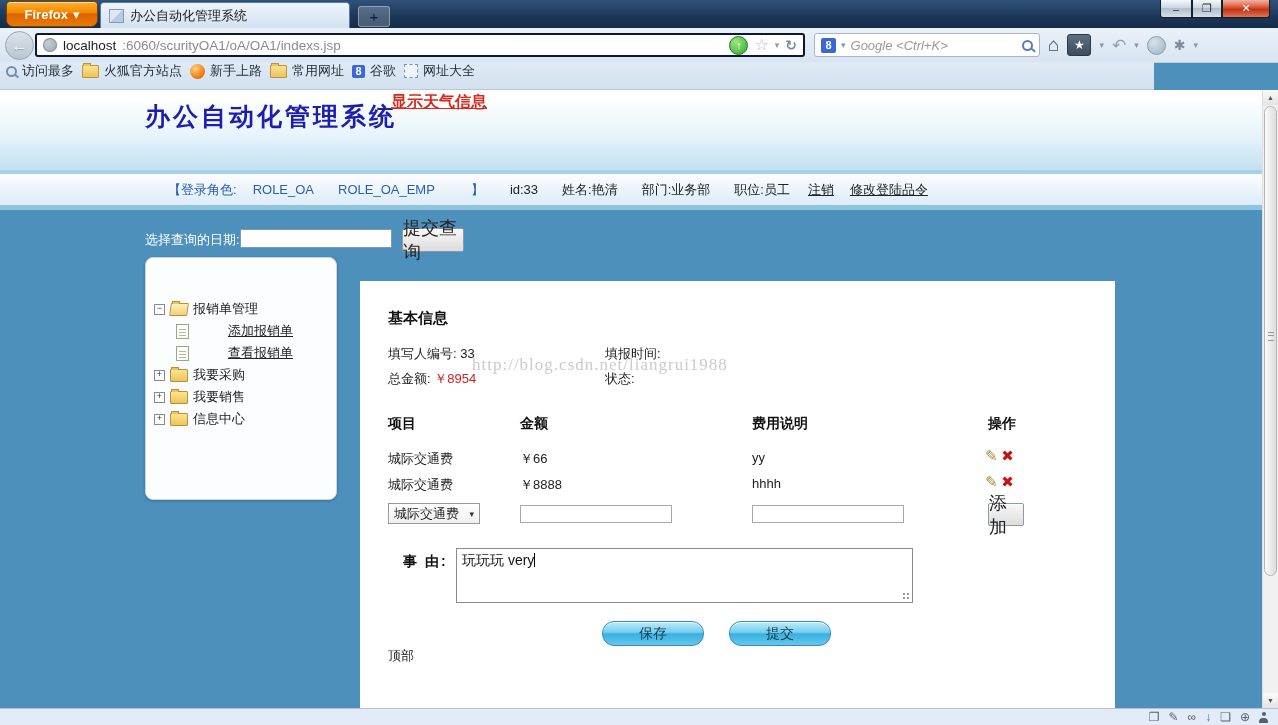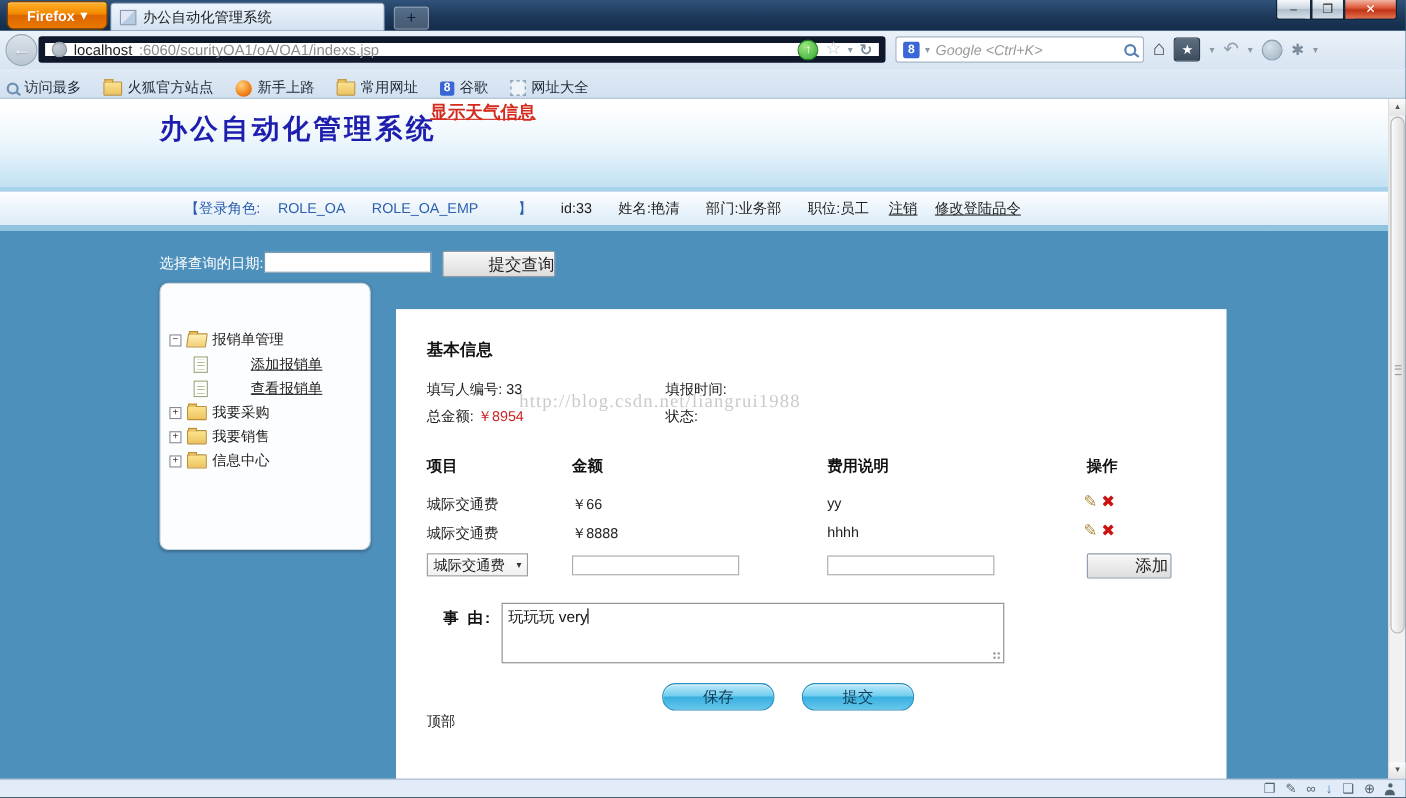--- a/index.html
+++ b/index.html
@@ -30,21 +30,21 @@
   .wc-max{width:28px;}
   .wc-close{width:46px;border-radius:0 0 3px 0;color:#fff;
     background:linear-gradient(#f2b4a4,#dd5d3c 40%,#c23418 55%,#e2734f);}
 
   .navbar{left:0;top:28px;width:1278px;height:34px;
     background:linear-gradient(#eaf1f9,#d8e5f2);border-bottom:1px solid #c2d0de;}
   .back-btn{left:5px;top:31px;width:27px;height:27px;border-radius:50%;
     background:linear-gradient(#dbe3ea,#b9c6d2);border:1px solid #97a7b6;
     display:flex;align-items:center;justify-content:center;color:#f7fafc;font-size:16px;font-weight:bold;
     text-shadow:0 1px 1px #8896a5;}
-  .urlbar{left:35px;top:33px;width:770px;height:24px;background:#fff;border:6px solid #0f172a;border-radius:3px;
+  .urlbar{left:35px;top:33px;width:770px;height:24px;background:#fff;border:2px solid #0f172a;border-radius:3px;
     box-sizing:border-box;display:flex;align-items:center;padding:0 6px;gap:6px;}
   .globe-ic{width:14px;height:14px;border-radius:50%;flex:0 0 auto;
     background:radial-gradient(circle at 35% 35%,#c5cdd5,#9aa5b0);box-shadow:inset 0 0 0 1px #8d98a4;}
   .url-host{color:#1c1c1c;font-size:13.5px;}
   .url-rest{color:#8b8b8b;font-size:13.5px;}
   .url-sp{flex:1;}
   .go-orb{width:17px;height:17px;border-radius:50%;background:radial-gradient(circle at 35% 30%,#9ee87e,#2fa830);
     border:1px solid #1f7d22;color:#fff;font-size:11px;display:flex;align-items:center;justify-content:center;}
   .star-ic{color:#b9c2cc;font-size:16px;line-height:1;}
   .caret{color:#8a97a5;font-size:9px;}
@@ -59,23 +59,23 @@
     transform:rotate(38deg);border-radius:1px;}
   .navicons{left:1048px;top:32px;display:flex;align-items:center;gap:8px;height:26px;}
   .home-ic{color:#45525f;font-size:19px;}
   .bm-btn{width:22px;height:20px;border-radius:3px;background:linear-gradient(#5d6f82,#3c4c5d);
     border:1px solid #2b3947;color:#fff;font-size:12px;display:flex;align-items:center;justify-content:center;}
   .hist-ic{color:#90a0af;font-size:17px;}
   .bubble-ic{width:17px;height:17px;border-radius:50%;background:radial-gradient(circle at 35% 30%,#d7e2ec,#9fb2c2);
     border:1px solid #8a9cac;}
   .addon-ic{color:#7c8b99;font-size:14px;}
 
-  .bookmarksbar{left:0;top:62px;width:1278px;height:28px;
+  .bookmarksbar{left:0;top:62px;width:1154px;height:28px;
     background:linear-gradient(#e0eaf6,#d2e0ef);border-bottom:1px solid #b9c9da;
-    display:flex;align-items:flex-end;padding-left:6px;gap:20px;box-sizing:border-box;color:#1e2a36;}
+    display:flex;align-items:flex-start;padding-left:6px;gap:8px;box-sizing:border-box;color:#1e2a36;}
   .bm-item{display:flex;align-items:center;gap:5px;font-size:13px;}
   .bmag{width:7px;height:7px;border:2px solid #6f8fb0;border-radius:50%;position:relative;}
   .bmag::after{content:"";position:absolute;width:5px;height:2px;background:#6f8fb0;right:-4px;bottom:-2px;transform:rotate(38deg);}
   .bfolder{width:15px;height:11px;background:linear-gradient(#fbe291,#edc35f);border:1px solid #c09339;border-radius:1px;position:relative;}
   .bfolder::before{content:"";position:absolute;top:-3px;left:0;width:6px;height:2px;background:#edc35f;border:1px solid #c09339;border-bottom:none;}
   .bff{width:15px;height:15px;border-radius:50%;background:radial-gradient(circle at 35% 30%,#ffd27a,#f07b12 65%,#b34e06);}
   .bdots{width:12px;height:12px;border:1px dashed #7e94a8;background:#eef4fa;}
 
   
   .header-band{left:0;top:90px;width:1262px;height:80px;
@@ -87,21 +87,21 @@
     background:linear-gradient(#fcfdff,#dcecf8);display:flex;align-items:center;padding-left:168px;box-sizing:border-box;
     font-size:13px;color:#222;}
   .login-strip2{left:0;top:205px;width:1262px;height:5px;background:#8fc3de;}
   .blue-t{color:#2b5fae;}
   .loginbar span{white-space:nowrap;}
   .lnk{text-decoration:underline;cursor:pointer;color:#222;}
 
   .query-label{left:145px;top:231px;color:#fff;font-size:13px;}
   .query-input{left:240px;top:229px;width:152px;height:19px;background:#fff;border:1px solid #7a9ab0;box-sizing:border-box;}
   .gbtn{background:linear-gradient(#f8f8f8,#dddddd);border:1px solid #8a9aa8;border-radius:2px;
-    font-size:15px;color:#222;display:flex;align-items:center;justify-content:center;box-shadow:inset 0 1px 0 #fff;padding-left:41px;}
+    font-size:18px;color:#222;display:flex;align-items:center;justify-content:center;box-shadow:inset 0 1px 0 #fff;}
   .query-btn{left:402px;top:228px;width:60px;height:22px;}
 
   .side-panel{left:145px;top:257px;width:192px;height:243px;background:#fcfdfe;border:1px solid #cdd6dd;
     border-radius:8px;box-sizing:border-box;box-shadow:0 1px 3px rgba(0,0,0,.25);}
   .side-inner{position:absolute;left:8px;top:40px;right:4px;}
   .tree-row{display:flex;align-items:center;gap:5px;height:22px;color:#222;}
   .tree-row.child{padding-left:22px;gap:39px;}
   .twisty{width:9px;height:9px;border:1px solid #889;background:#fff;font-size:9px;line-height:7px;text-align:center;color:#333;flex:0 0 auto;}
   .folder{width:16px;height:11px;background:linear-gradient(#fce48f,#edc35f);border:1px solid #bb8f33;border-radius:1px;position:relative;flex:0 0 auto;}
   .folder::before{content:"";position:absolute;top:-3px;left:0;width:6px;height:2px;background:#edc35f;border:1px solid #bb8f33;border-bottom:none;}

